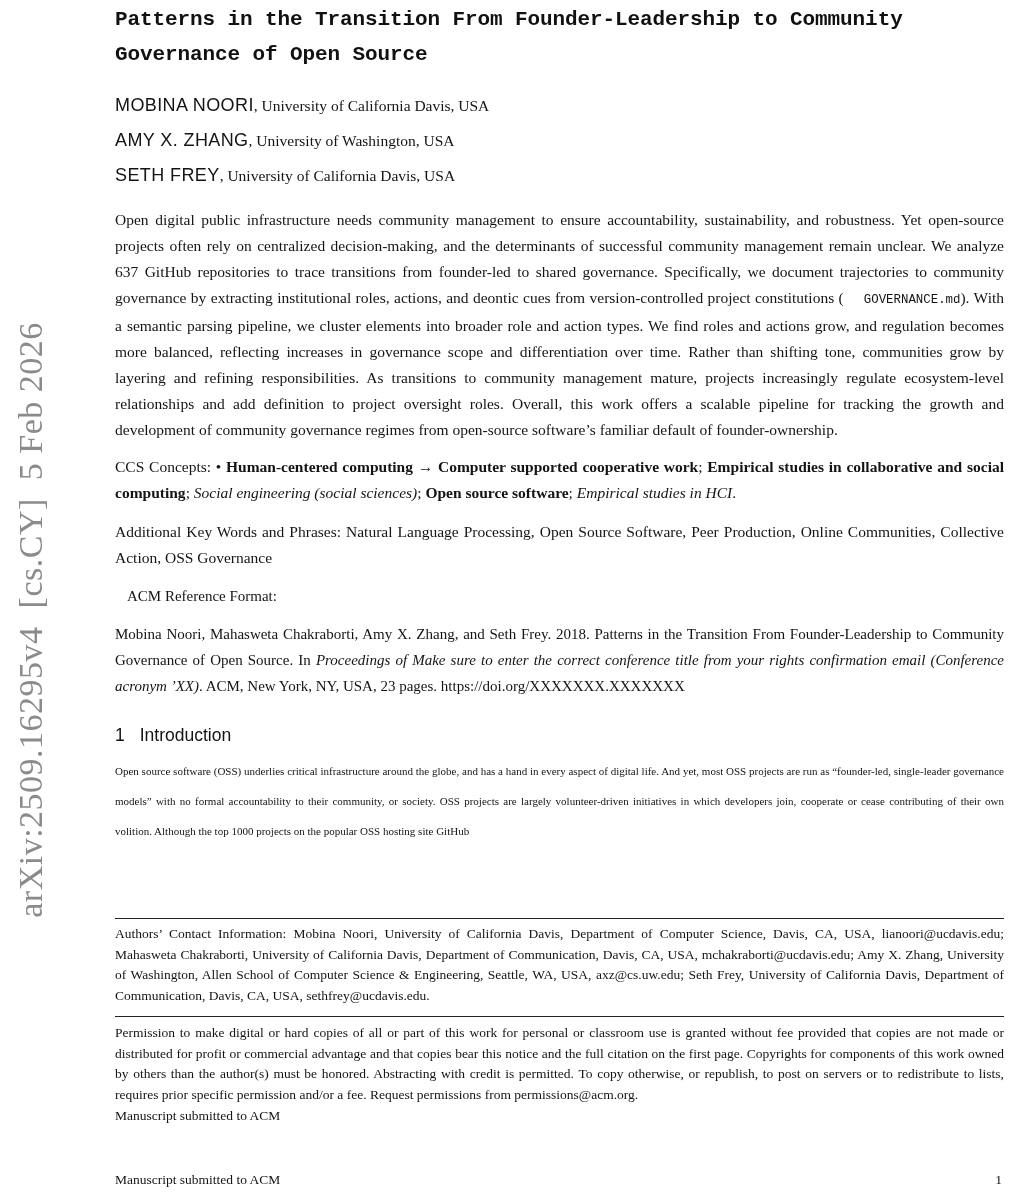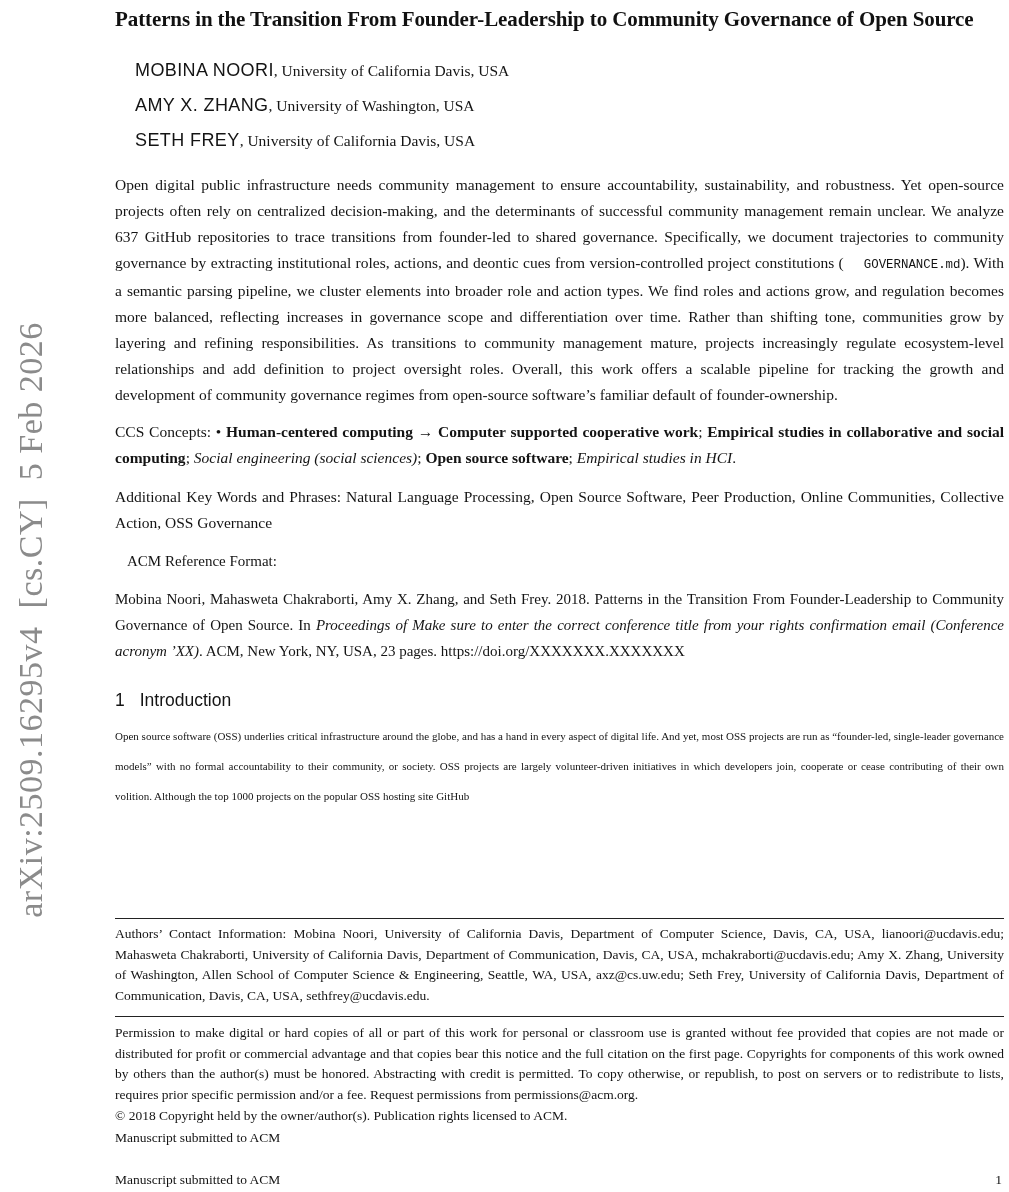--- a/index.html
+++ b/index.html
@@ -10,25 +10,25 @@
   }
   .watermark{
     position:absolute; left:31px; top:620px;
     transform:translate(-50%,-50%) rotate(-90deg);
     white-space:pre; font-family:"Liberation Serif", serif;
     font-size:34px; color:#8b8b8b; letter-spacing:0.5px;
   }
   .main{position:absolute; left:115px; right:5px; top:0;}
   .paper-title{
     margin:0; padding-top:2px;
-    font-family:Liberation Serif, serif;
+    font-family:Liberation Mono, monospace;
     font-weight:bold; font-size:21px; line-height:35px; letter-spacing:-0.1px;
     color:#111;
   }
-  .authors{margin-top:16px;margin-left:20px;}
+  .authors{margin-top:16px;}
   .author-row{line-height:34px; white-space:nowrap;}
   .author-name{
     font-family:"Liberation Sans", sans-serif; font-size:18px; letter-spacing:0.4px;
   }
   .author-aff{font-size:15.5px;}
   .para{margin:0; text-align:justify; text-justify:inter-word; hyphens:none;}
   .abstract{margin-top:14px; font-size:15.5px; line-height:26px;}
   .ccs{margin-top:11px; font-size:15.5px; line-height:26px;}
   .keywords{margin-top:13px; font-size:15.5px; line-height:26px;}
   .acmref{margin-top:12px; font-size:15px; line-height:26px;}
@@ -88,21 +88,20 @@
 
     <p class="para intro">Open source software (OSS) underlies critical infrastructure around the globe, and has a hand in every aspect of digital life. And yet, most OSS projects are run as “founder-led, single-leader governance models” with no formal accountability to their community, or society. OSS projects are largely volunteer-driven initiatives in which developers join, cooperate or cease contributing of their own volition. Although the top 1000 projects on the popular OSS hosting site GitHub</p>
 
   </div>
 
   <div class="footnotes">
     <hr class="rule">
     <p class="fn">Authors’ Contact Information: Mobina Noori, University of California Davis, Department of Computer Science, Davis, CA, USA, lianoori@ucdavis.edu; Mahasweta Chakraborti, University of California Davis, Department of Communication, Davis, CA, USA, mchakraborti@ucdavis.edu; Amy X. Zhang, University of Washington, Allen School of Computer Science &amp; Engineering, Seattle, WA, USA, axz@cs.uw.edu; Seth Frey, University of California Davis, Department of Communication, Davis, CA, USA, sethfrey@ucdavis.edu.</p>
     <hr class="rule2">
     <p class="fn">Permission to make digital or hard copies of all or part of this work for personal or classroom use is granted without fee provided that copies are not made or distributed for profit or commercial advantage and that copies bear this notice and the full citation on the first page. Copyrights for components of this work owned by others than the author(s) must be honored. Abstracting with credit is permitted. To copy otherwise, or republish, to post on servers or to redistribute to lists, requires prior specific permission and/or a fee. Request permissions from permissions@acm.org.</p>
-    <p class="fn-line">© 2018 Copyright held by the owner/author(s). Publication rights licensed to ACM.</p>
     <p class="fn-line">Manuscript submitted to ACM</p>
   </div>
 
   <div class="footer">
     <span>Manuscript submitted to ACM</span>
     <span>1</span>
   </div>
 
 </div>
 

